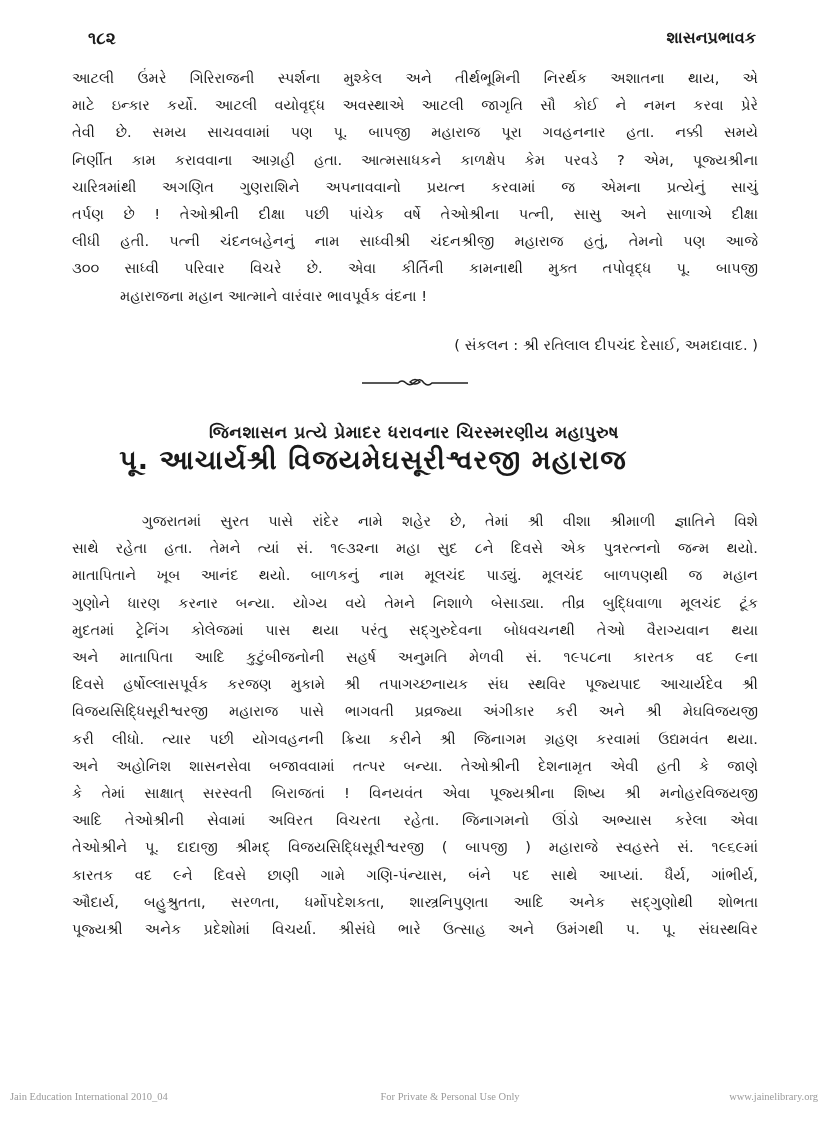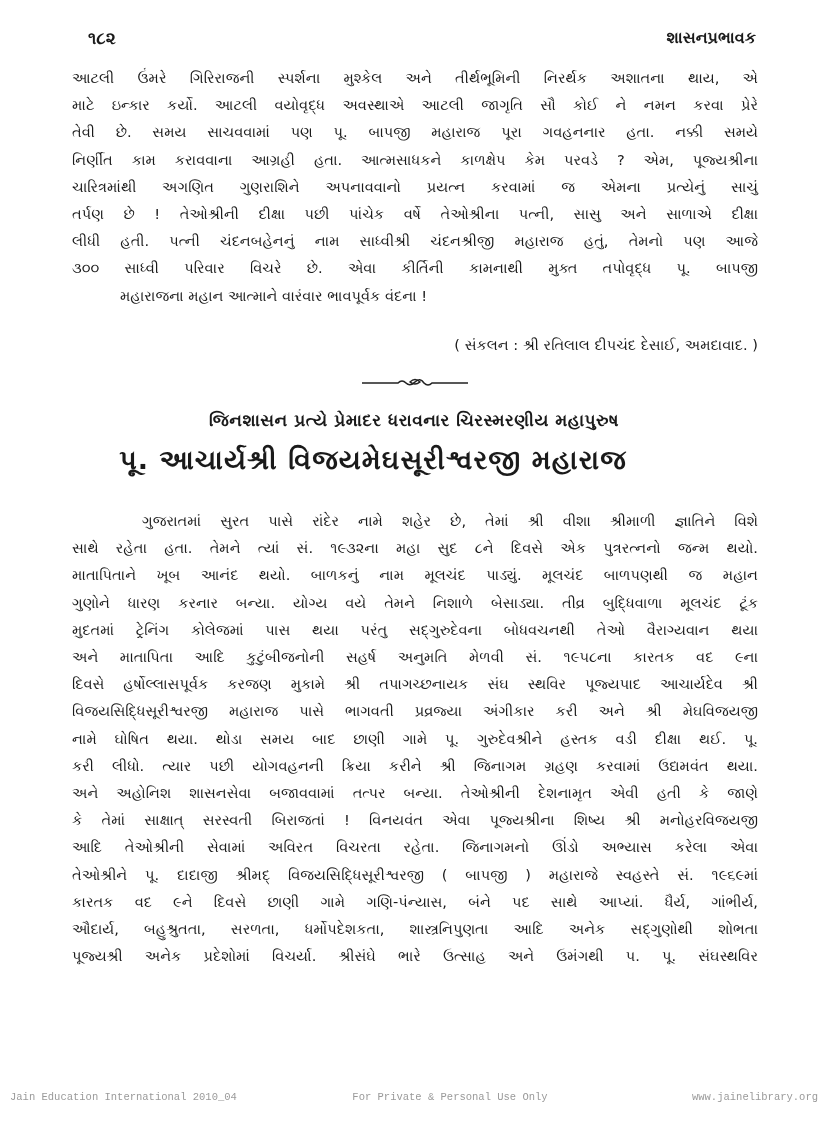--- a/index.html
+++ b/index.html
@@ -13,24 +13,24 @@
       position: absolute; left: 72px; width: 686px;
       font-size: 14.6px; line-height: 27.2px; text-align: justify;
       text-align-last: justify;
     }
     .body-text .line { display: block; white-space: nowrap; text-align: justify; text-align-last: justify; }
     .body-text .line.last { text-align-last: left; margin-left: 48px; }
     .indent { padding-left: 70px; }
     #para1 { top: 64px; }
     .credit { position: absolute; right: 70px; top: 336px; font-size: 14.6px; }
     .ornament { position: absolute; left: 360px; top: 375px; width: 110px; height: 14px; }
-    .subheading { position: absolute; left: 0; width: 828px; top: 410px; text-align: center; font-size: 17px; font-weight: bold; letter-spacing: 0.5px; }
+    .subheading { position: absolute; left: 0; width: 828px; top: 422px; text-align: center; font-size: 17px; font-weight: bold; letter-spacing: 0.5px; }
     .heading { position: absolute; left: 0; width: 746px; top: 444px; text-align: center; font-size: 27px; font-weight: bold; letter-spacing: 1px; }
     #para2 { top: 507px; }
-    .footer { position: absolute; top: 1091px; font-family: Liberation Mono, monospace; font-size: 10.5px; color: #9a9a9a; }
+    .footer { position: absolute; top: 1091px; font-family: Liberation Serif, serif; font-size: 10.5px; color: #9a9a9a; }
     .footer-left { left: 10px; }
     .footer-center { left: 0; width: 828px; text-align: center; margin-left: 36px; }
     .footer-right { right: 10px; }
   </style>
 </head>
 <body>
 
 <div class="page-num">૧૮૨</div>
 <div class="running-head">શાસનપ્રભાવક</div>
 
@@ -58,21 +58,20 @@
 
 <div id="para2" class="body-text">
   <span class="line indent">ગુજરાતમાં સુરત પાસે રાંદેર નામે શહેર છે, તેમાં શ્રી વીશા શ્રીમાળી જ્ઞાતિને વિશે</span>
   <span class="line">સાથે રહેતા હતા. તેમને ત્યાં સં. ૧૯૩૨ના મહા સુદ ૮ને દિવસે એક પુત્રરત્નનો જન્મ થયો.</span>
   <span class="line">માતાપિતાને ખૂબ આનંદ થયો. બાળકનું નામ મૂલચંદ પાડ્યું. મૂલચંદ બાળપણથી જ મહાન</span>
   <span class="line">ગુણોને ધારણ કરનાર બન્યા. યોગ્ય વયે તેમને નિશાળે બેસાડ્યા. તીવ્ર બુદ્ધિવાળા મૂલચંદ ટૂંક</span>
   <span class="line">મુદતમાં ટ્રેનિંગ કોલેજમાં પાસ થયા પરંતુ સદ્ગુરુદેવના બોધવચનથી તેઓ વૈરાગ્યવાન થયા</span>
   <span class="line">અને માતાપિતા આદિ કુટુંબીજનોની સહર્ષ અનુમતિ મેળવી સં. ૧૯૫૮ના કારતક વદ ૯ના</span>
   <span class="line">દિવસે હર્ષોલ્લાસપૂર્વક કરજણ મુકામે શ્રી તપાગચ્છનાયક સંઘ સ્થવિર પૂજ્યપાદ આચાર્યદેવ શ્રી</span>
   <span class="line">વિજયસિદ્ધિસૂરીશ્વરજી મહારાજ પાસે ભાગવતી પ્રવ્રજ્યા અંગીકાર કરી અને શ્રી મેઘવિજયજી</span>
-  <span class="line">નામે ઘોષિત થયા. થોડા સમય બાદ છાણી ગામે પૂ. ગુરુદેવશ્રીને હસ્તક વડી દીક્ષા થઈ. પૂ.</span>
   <span class="line">કરી લીધો. ત્યાર પછી યોગવહનની ક્રિયા કરીને શ્રી જિનાગમ ગ્રહણ કરવામાં ઉદ્યમવંત થયા.</span>
   <span class="line">અને અહોનિશ શાસનસેવા બજાવવામાં તત્પર બન્યા. તેઓશ્રીની દેશનામૃત એવી હતી કે જાણે</span>
   <span class="line">કે તેમાં સાક્ષાત્ સરસ્વતી બિરાજતાં ! વિનયવંત એવા પૂજ્યશ્રીના શિષ્ય શ્રી મનોહરવિજયજી</span>
   <span class="line">આદિ તેઓશ્રીની સેવામાં અવિરત વિચરતા રહેતા. જિનાગમનો ઊંડો અભ્યાસ કરેલા એવા</span>
   <span class="line">તેઓશ્રીને પૂ. દાદાજી શ્રીમદ્ વિજયસિદ્ધિસૂરીશ્વરજી ( બાપજી ) મહારાજે સ્વહસ્તે સં. ૧૯૬૯માં</span>
   <span class="line">કારતક વદ ૯ને દિવસે છાણી ગામે ગણિ-પંન્યાસ, બંને પદ સાથે આપ્યાં. ધૈર્ય, ગાંભીર્ય,</span>
   <span class="line">ઔદાર્ય, બહુશ્રુતતા, સરળતા, ધર્મોપદેશકતા, શાસ્ત્રનિપુણતા આદિ અનેક સદ્ગુણોથી શોભતા</span>
   <span class="line">પૂજ્યશ્રી અનેક પ્રદેશોમાં વિચર્યા. શ્રીસંઘે ભારે ઉત્સાહ અને ઉમંગથી પ. પૂ. સંઘસ્થવિર</span>
 </div>
 

